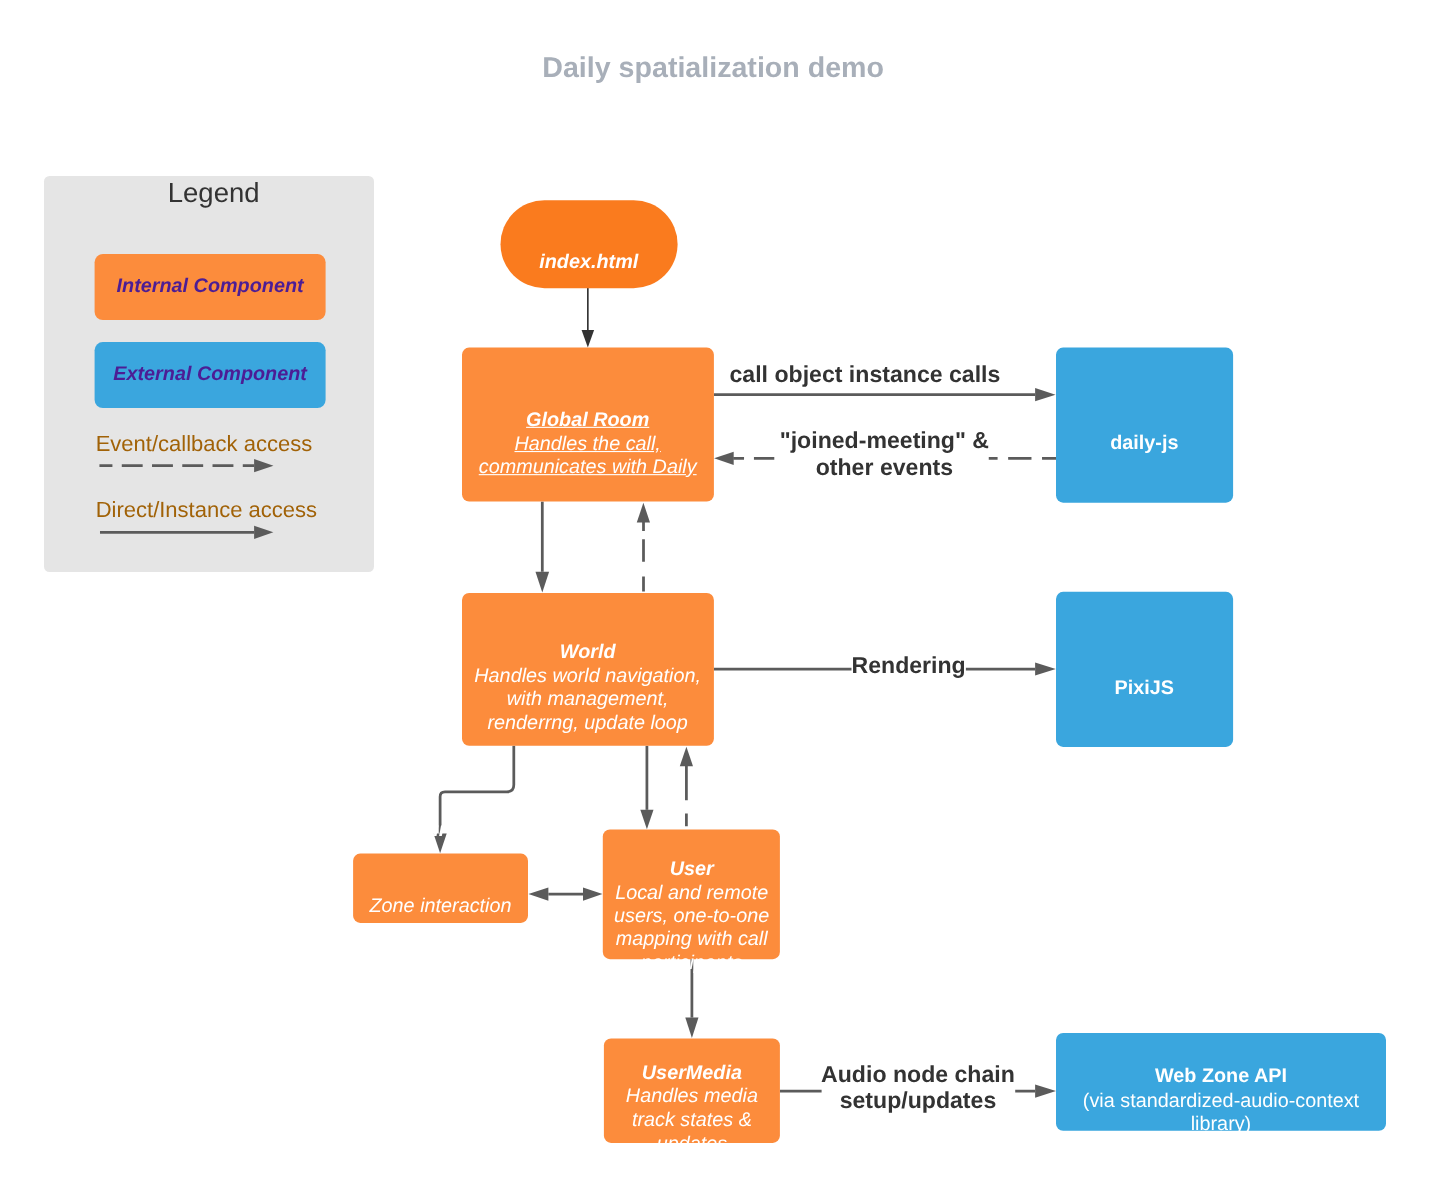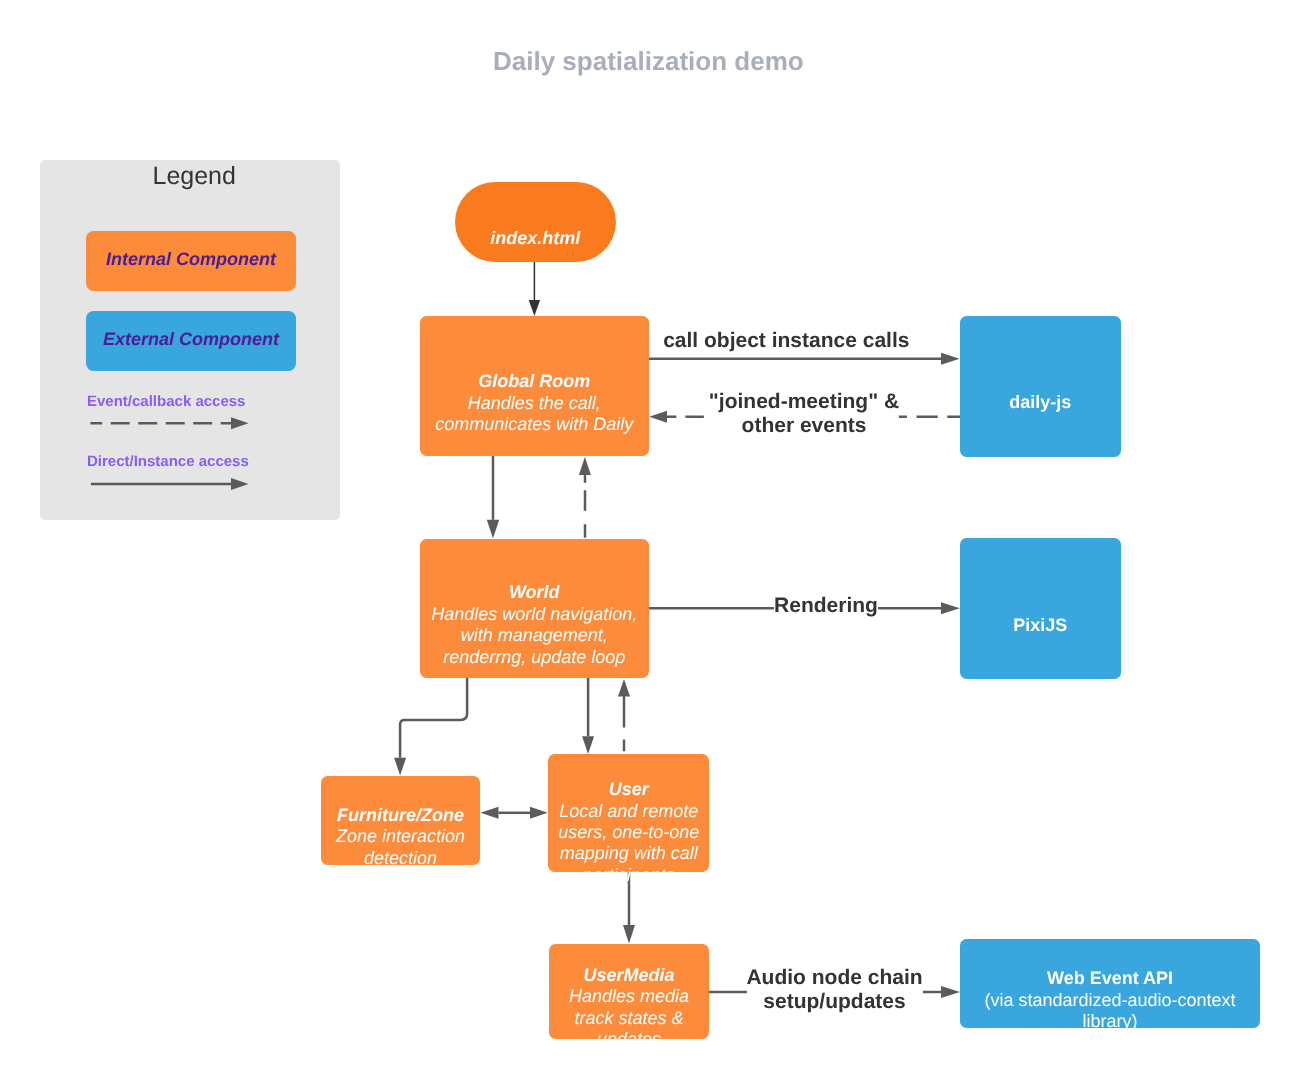--- a/index.html
+++ b/index.html
@@ -22,54 +22,54 @@
   .blue{background:#3aa6de;border-radius:6.5px;font-style:normal;}
   .pill{background:#fa7b1e;border-radius:40px;}
 
   #title{position:absolute;font-weight:bold;font-size:26px;color:#a8afb9;white-space:nowrap;}
 
   #legend{position:absolute;background:#e5e5e5;border-radius:5px;}
   #legend-heading{position:absolute;font-size:25px;color:#333333;white-space:nowrap;}
   .chip{position:absolute;box-sizing:border-box;display:flex;align-items:center;
         justify-content:center;color:#4c1d95;font-style:italic;font-weight:bold;font-size:18px;
         border-radius:7.5px;line-height:21.4px;padding-bottom:2px;}
-  .legend-text{position:absolute;font-weight:bold;font-size:15px;color:#8b5cf6;white-space:nowrap;}
+  .legend-text{position:absolute;font-weight:normal;font-size:20px;color:#a16207;white-space:nowrap;}
 
   .elabel{position:absolute;font-weight:bold;font-size:21px;color:#333333;
           white-space:nowrap;text-align:center;line-height:23.5px;background:#ffffff;}
 
   
   #title{left:493px;top:46px;}
   #legend{left:40px;top:160px;width:300px;height:360px;}
   #legend-heading{left:152.5px;top:162px;}
   #chip-internal{left:86px;top:231px;width:210px;height:60px;background:#fc8c3c;}
   #chip-external{left:86px;top:311px;width:210px;height:60px;background:#3aa6de;}
   #legend-event{left:87px;top:392.5px;}
   #legend-direct{left:87px;top:452.5px;}
 
   #n-index{left:454.6px;top:182px;width:161.3px;height:79.5px;}
   #n-globalroom{left:420px;top:316px;width:228.5px;height:140px;}
   #n-world{left:420px;top:539px;width:228.5px;height:139px;}
 
-  #n-furniture{left:320.8px;top:775.8px;width:159.3px;height:89px;}
+  #n-furniture{left:320.8px;top:775.8px;width:159.3px;height:63px;gap:48px;}
   #n-user{left:548.4px;top:754px;width:160.8px;height:117.5px;}
   #n-usermedia{left:548.8px;top:943.8px;width:160.4px;height:95.7px;}
   #n-dailyjs{left:959.8px;top:316px;width:161px;height:140.5px;}
   #n-pixijs{left:959.8px;top:538px;width:161px;height:140.5px;}
   #n-webaudio{left:960.2px;top:938.8px;width:299.6px;height:88.9px;}
 
   .elabel{transform:translate(-50%,-50%);}
   #el-call{left:786.3px;top:341px;}
   #el-joined{left:804px;top:413px;}
   #el-render{left:826px;top:606px;}
   #el-audio{left:834.5px;top:989px;}
 
   
   #n-index > div{top:-0.8px;}
-  #n-globalroom > div{top:-0.8px;}
+  #n-globalroom > div{top:-0.8px;text-decoration:underline;}
   #n-world > div{top:-1.4px;}
   #n-furniture > div{top:-1.3px;}
   #n-user > div{top:1.9px;}
   #n-usermedia > div{top:-1.8px;}
   #n-dailyjs > div{top:-1.2px;}
   #n-pixijs > div{top:-0.2px;}
   #n-webaudio > div{top:-1px;}
 
 </style>
 </head>
@@ -169,21 +169,21 @@
       <div class="sub">track states &amp;</div>
       <div class="sub">updates</div>
     </div>
   <div class="node blue" id="n-dailyjs">
       <div class="ttl">daily-js</div>
     </div>
   <div class="node blue" id="n-pixijs">
       <div class="ttl">PixiJS</div>
     </div>
   <div class="node blue" id="n-webaudio">
-      <div class="ttl">Web Event API</div>
+      <div class="ttl">Web Zone API</div>
       <div class="sub">(via standardized-audio-context</div>
       <div class="sub">library)</div>
     </div>
 
   <div class="elabel" id="el-call">
       <div>call object instance calls</div>
     </div>
   <div class="elabel" id="el-joined">
       <div>"joined-meeting" &amp;</div>
       <div>other events</div>

